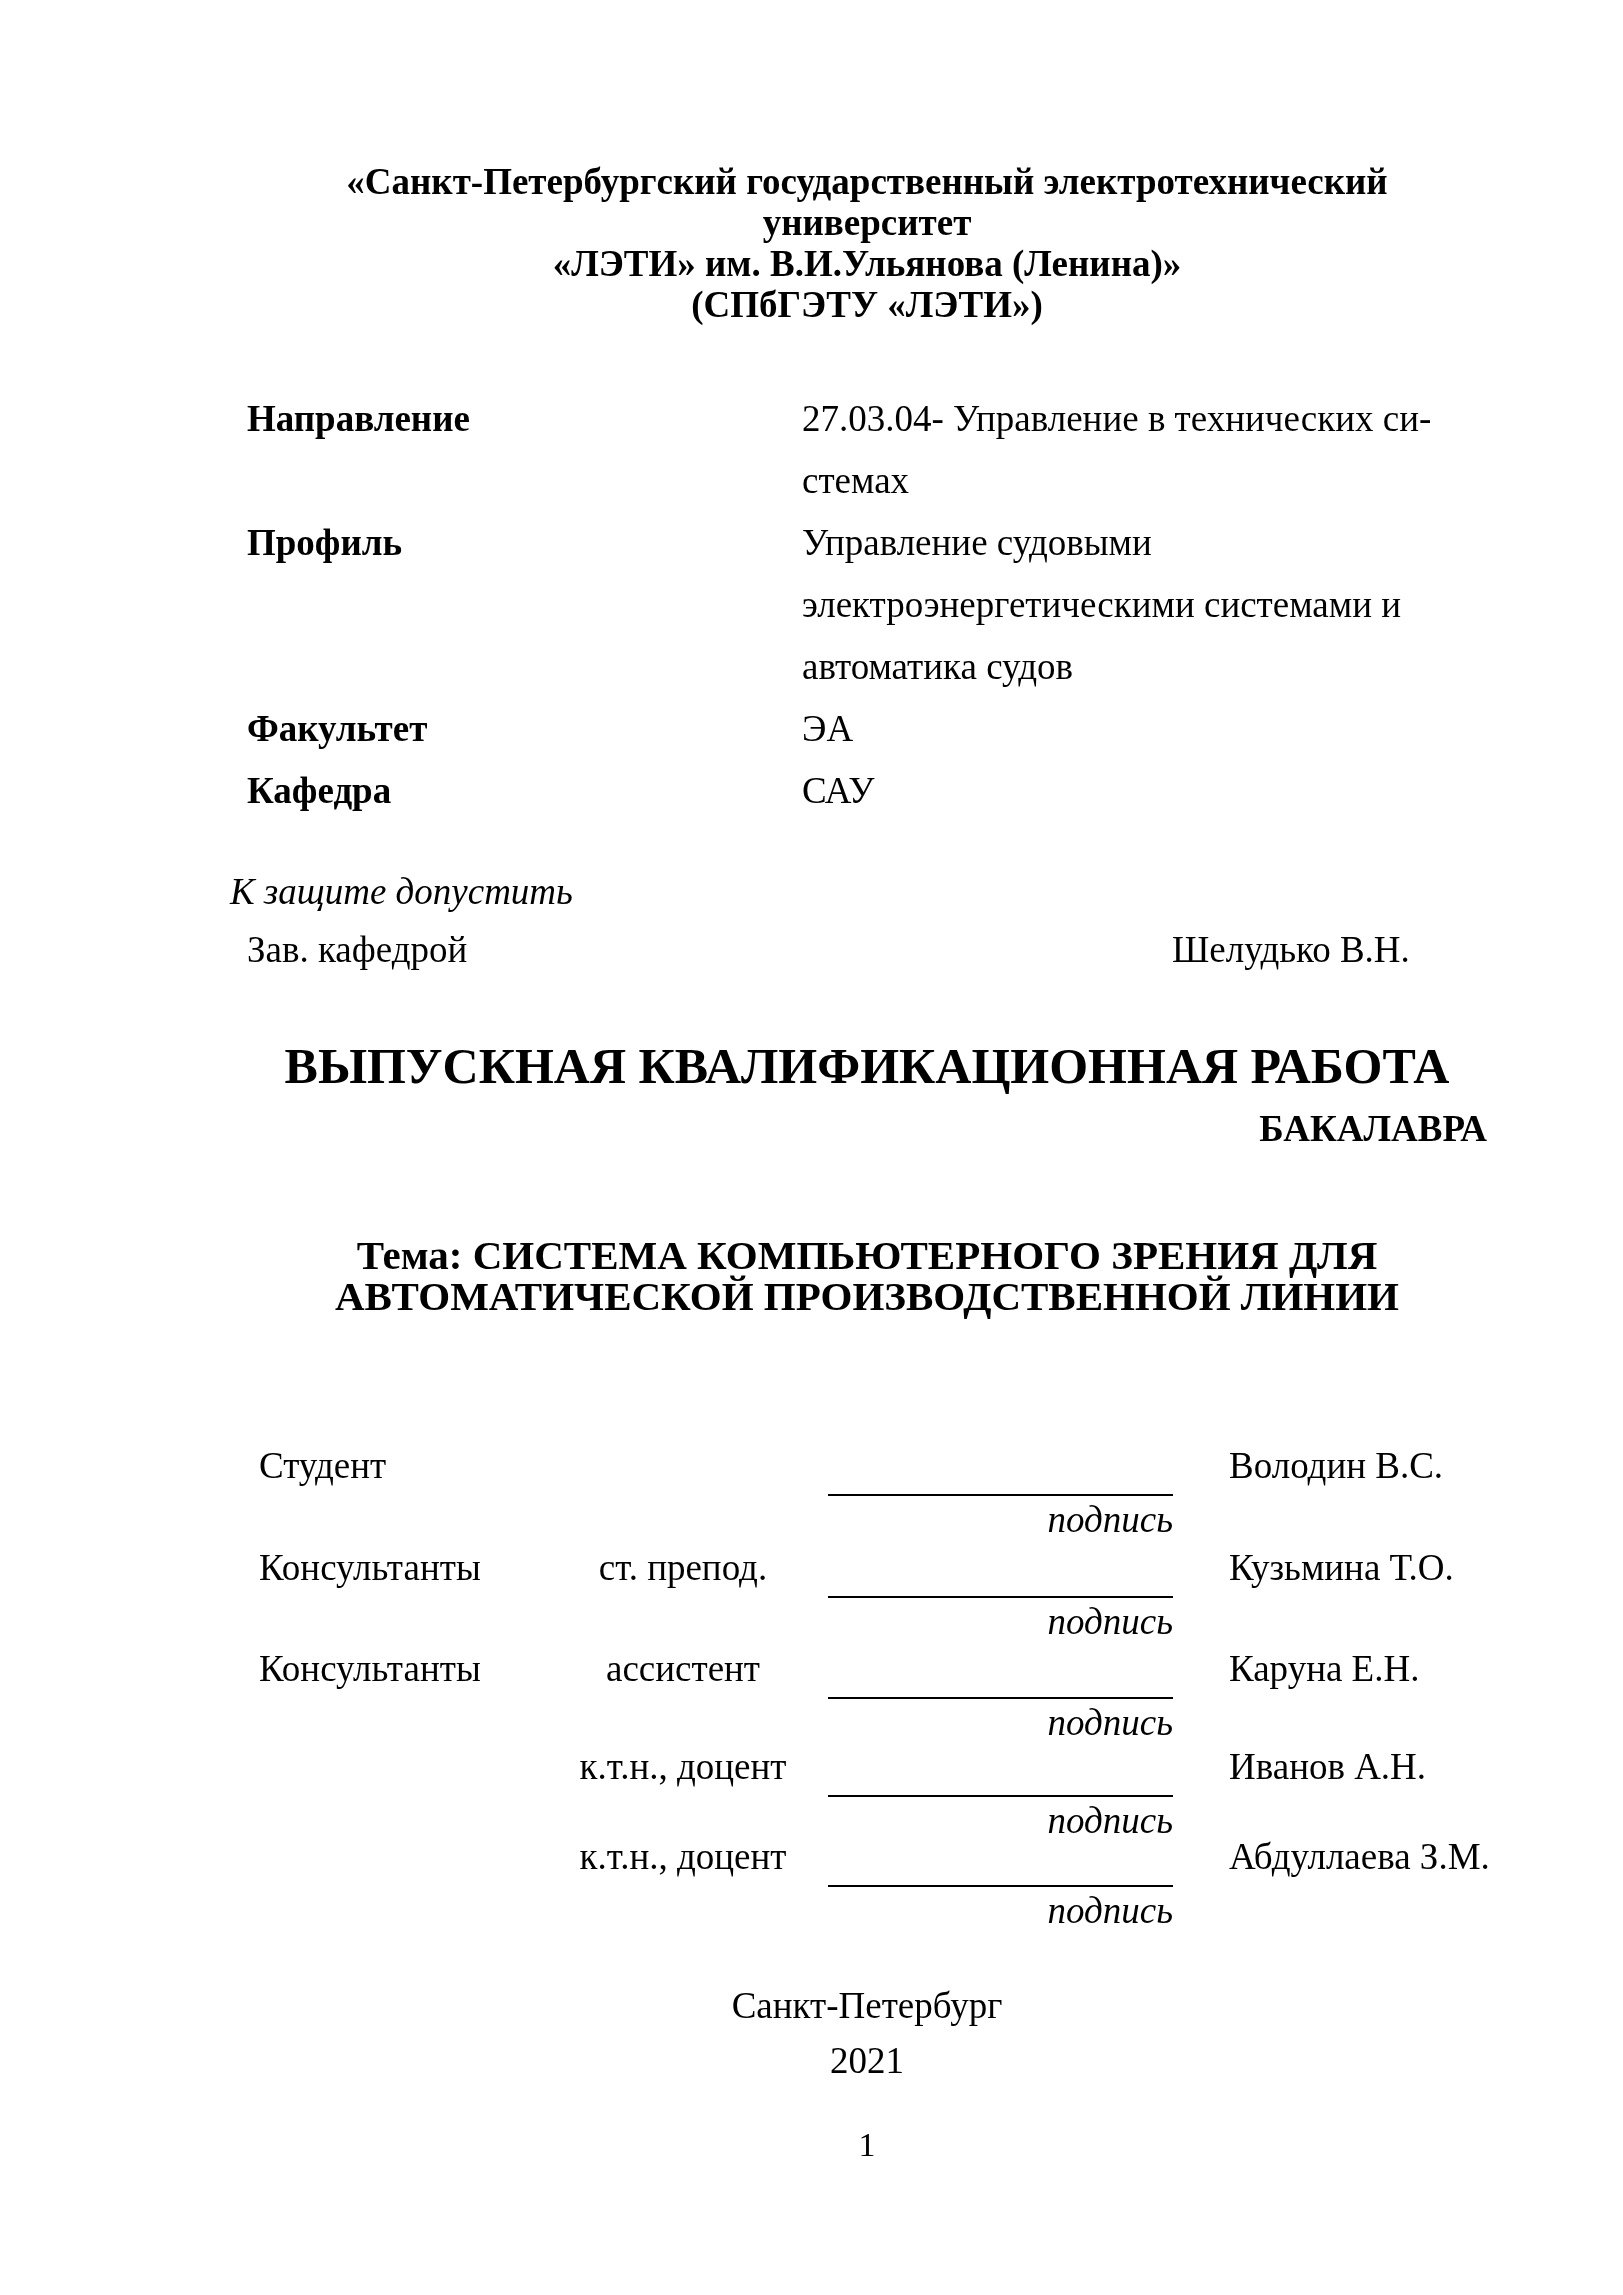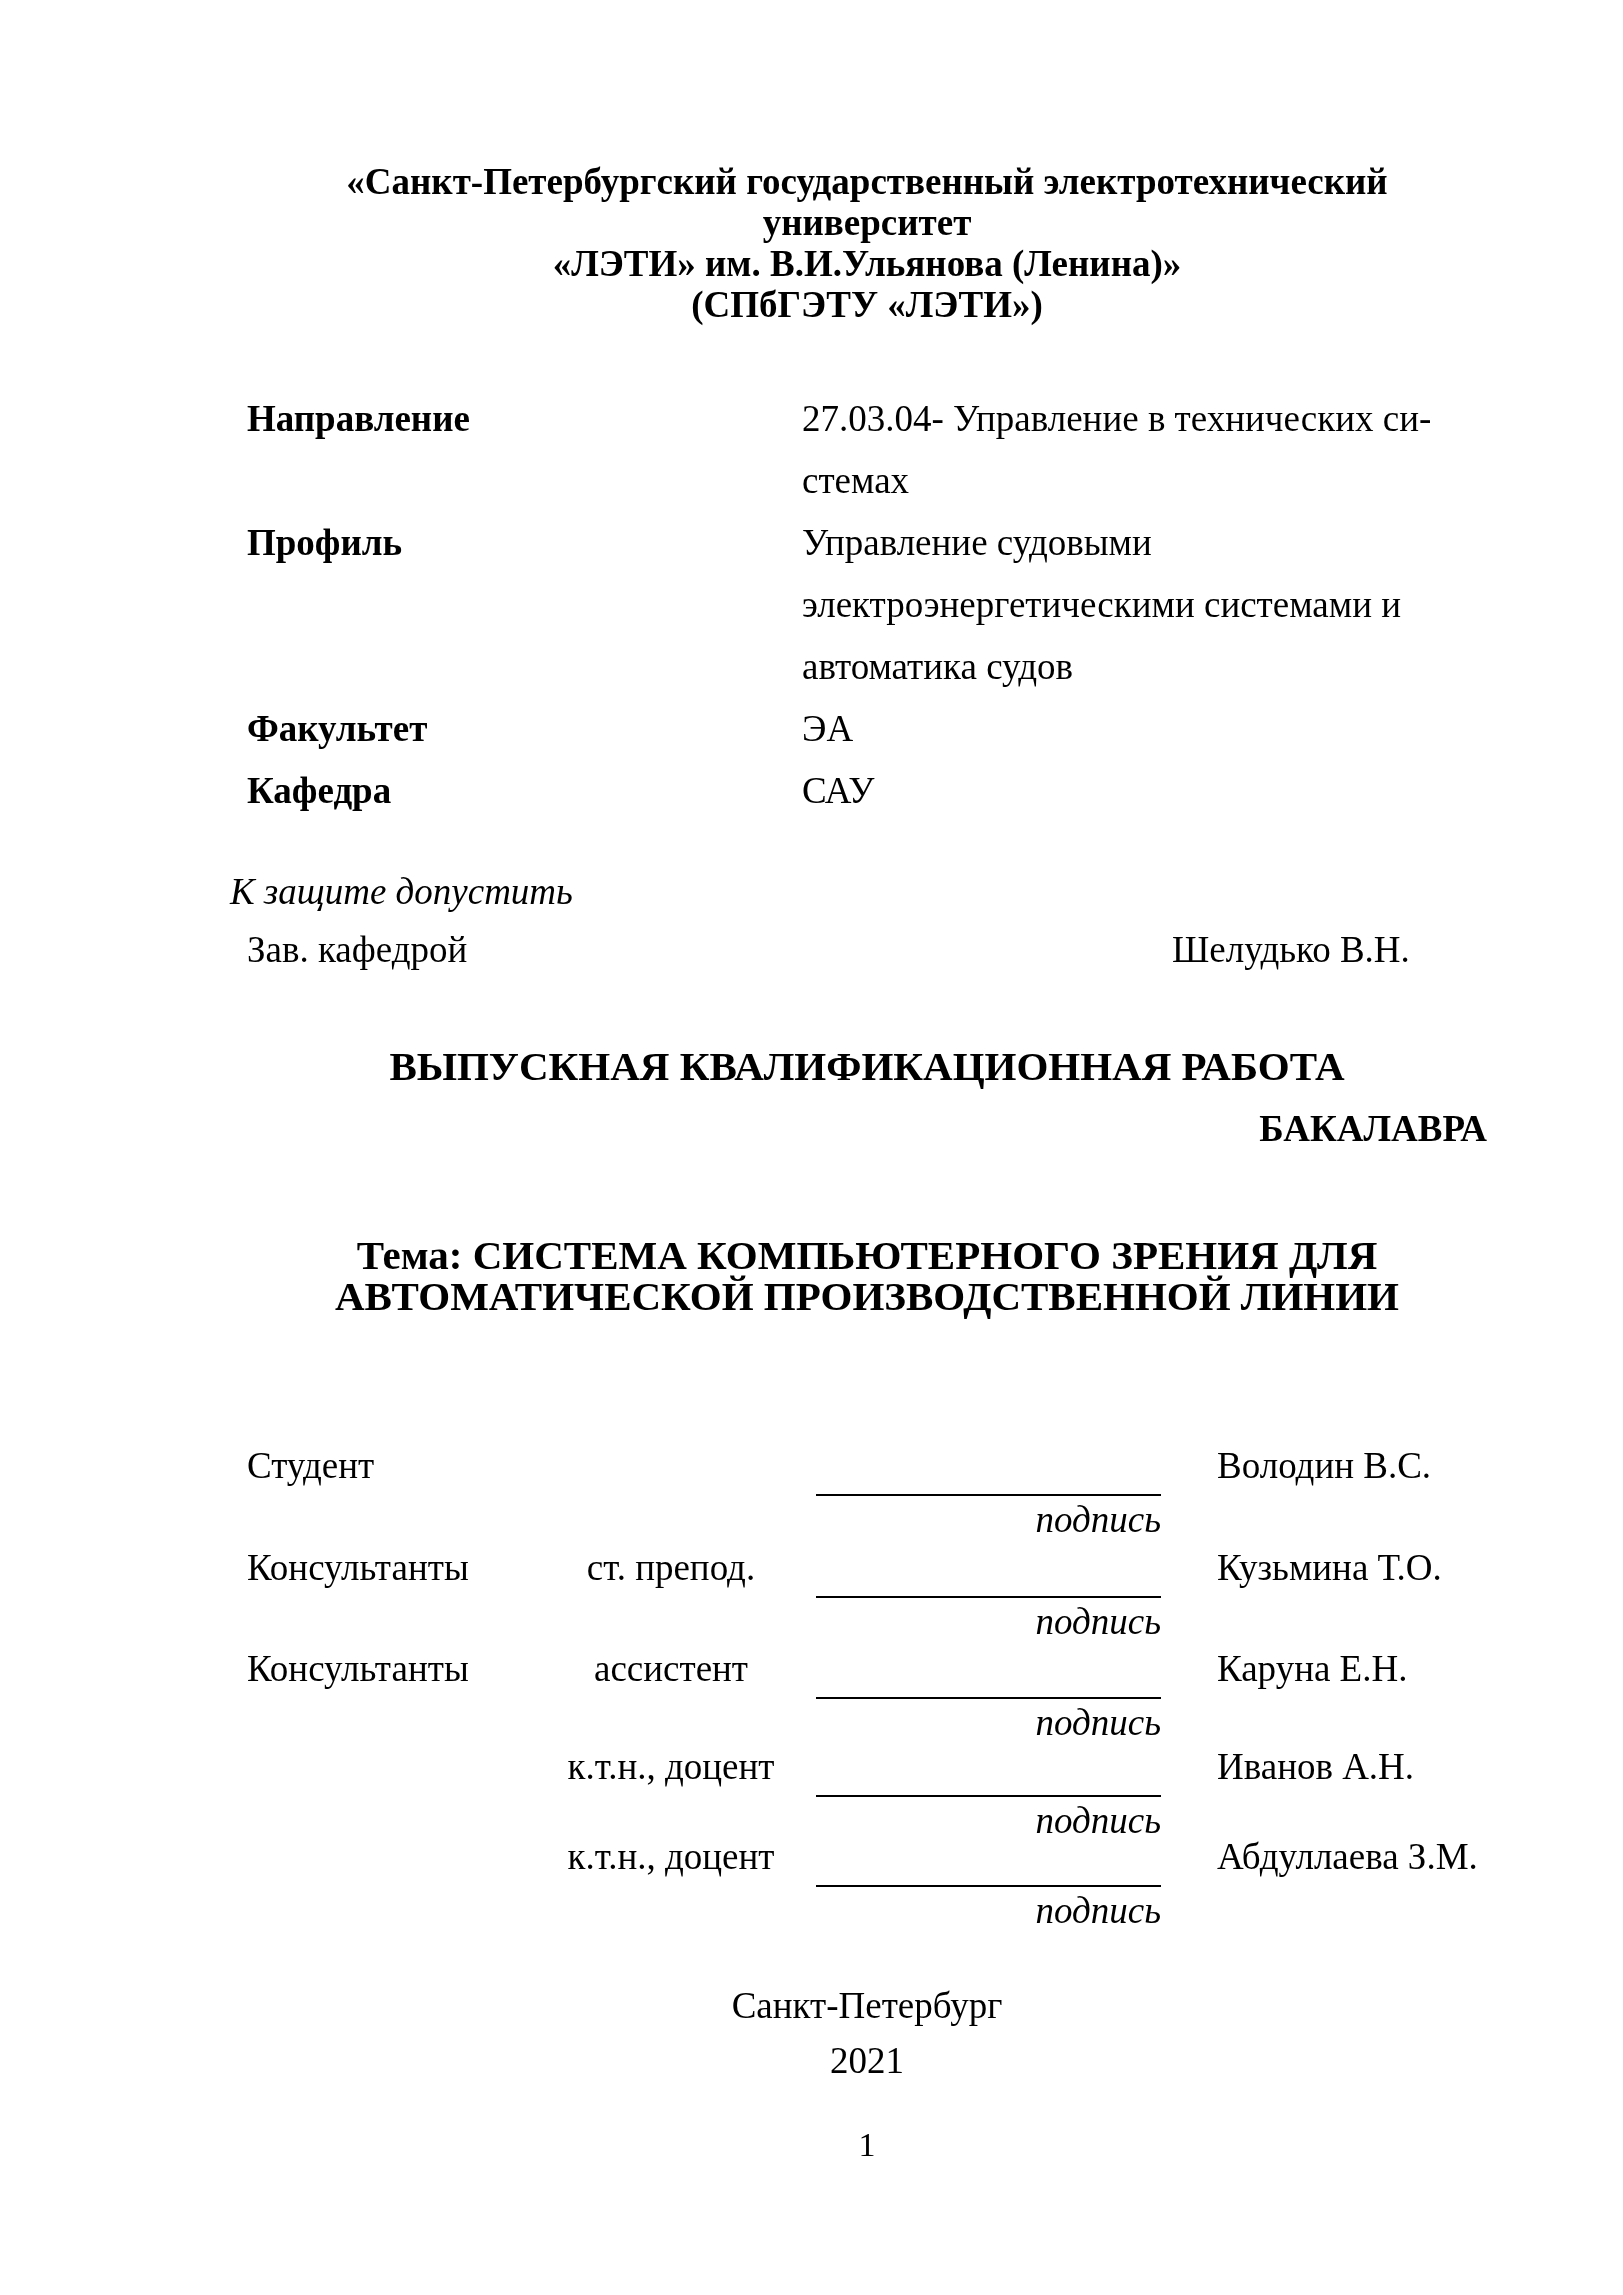--- a/index.html
+++ b/index.html
@@ -26,25 +26,25 @@
   .fields { top: 388px; left: 0; width: 1623px; }
   .fields .flabel, .fields .fvalue { position: absolute; width: 785px; }
   .fields .flabel { left: 247px; font-weight: bold; }
   .fields .fvalue { left: 802px; }
   .fields .fline { height: 62px; line-height: 62px; white-space: nowrap; }
 
   .admission-line1 { top: 871px; left: 230px; line-height: 41px; text-align: right; }
   .admission-line2 { top: 929px; left: 247px; line-height: 41px; }
   .admission-name  { top: 929px; left: 1172px; line-height: 41px; }
 
-  .work-title-1 { top: 1046px; font-size: 41px; line-height: 41px; font-weight: bold; }
+  .work-title-1 { top: 1046px; font-size: 50px; line-height: 41px; font-weight: bold; }
   .work-title-2 { top: 1108px; font-size: 37px; line-height: 41px; font-weight: bold; text-align: right; }
   .theme-block  { top: 1235px; font-size: 41px; line-height: 41px; font-weight: bold; }
 
-  .sig-row { position: absolute; left: 0; width: 1438px; height: 98px; }
+  .sig-row { position: absolute; left: 12px; width: 1438px; height: 98px; }
   .sig-row-1 { top: 1445px; }
   .sig-row-2 { top: 1547px; }
   .sig-row-3 { top: 1648px; padding-left: 46px; }
   .sig-row-4 { top: 1746px; }
   .sig-row-5 { top: 1836px; }
   .sig-role { position: absolute; left: 247px; top: 0; line-height: 41px; white-space: nowrap; }
   .sig-qual { position: absolute; left: 553px; width: 236px; top: 0; line-height: 41px; text-align: center; white-space: nowrap; }
   .sig-line { position: absolute; left: 816px; width: 345px; top: 49px; border-top: 2.4px solid #000000; height: 0; }
   .sig-caption { position: absolute; left: 816px; width: 345px; top: 54px; line-height: 41px; text-align: right; font-style: italic; }
   .sig-name { position: absolute; left: 1217px; top: 0; line-height: 41px; white-space: nowrap; }

